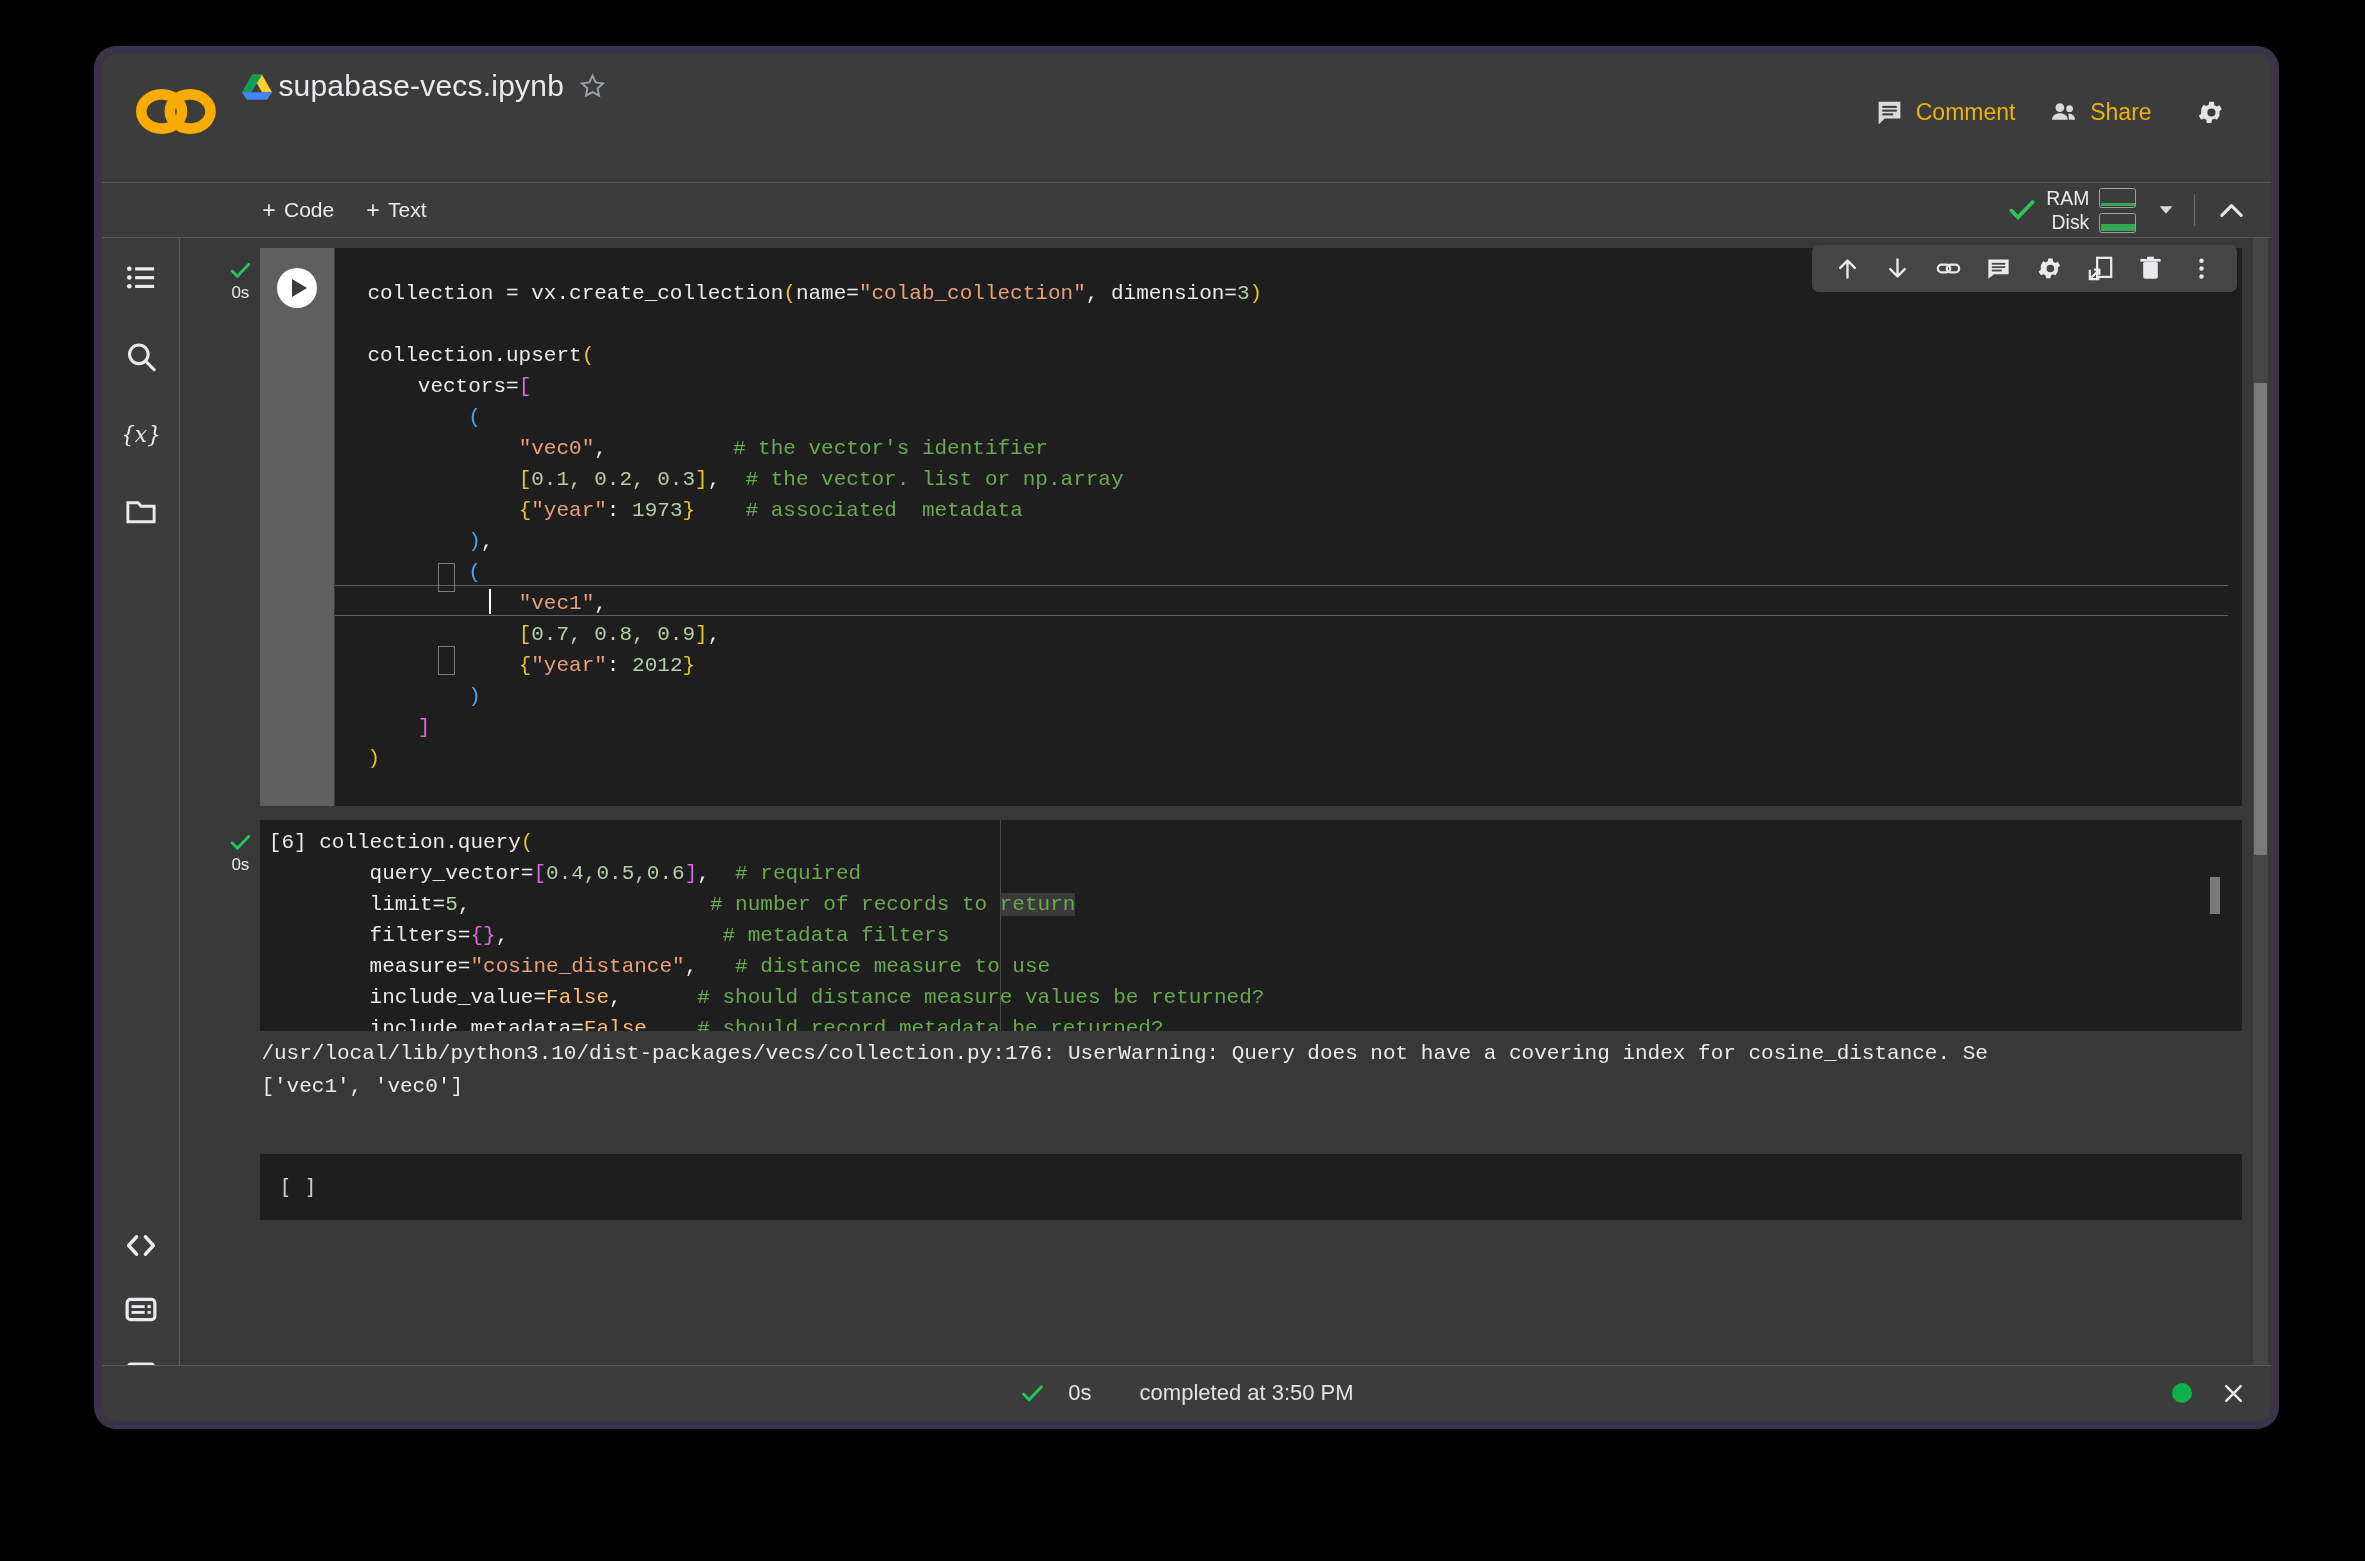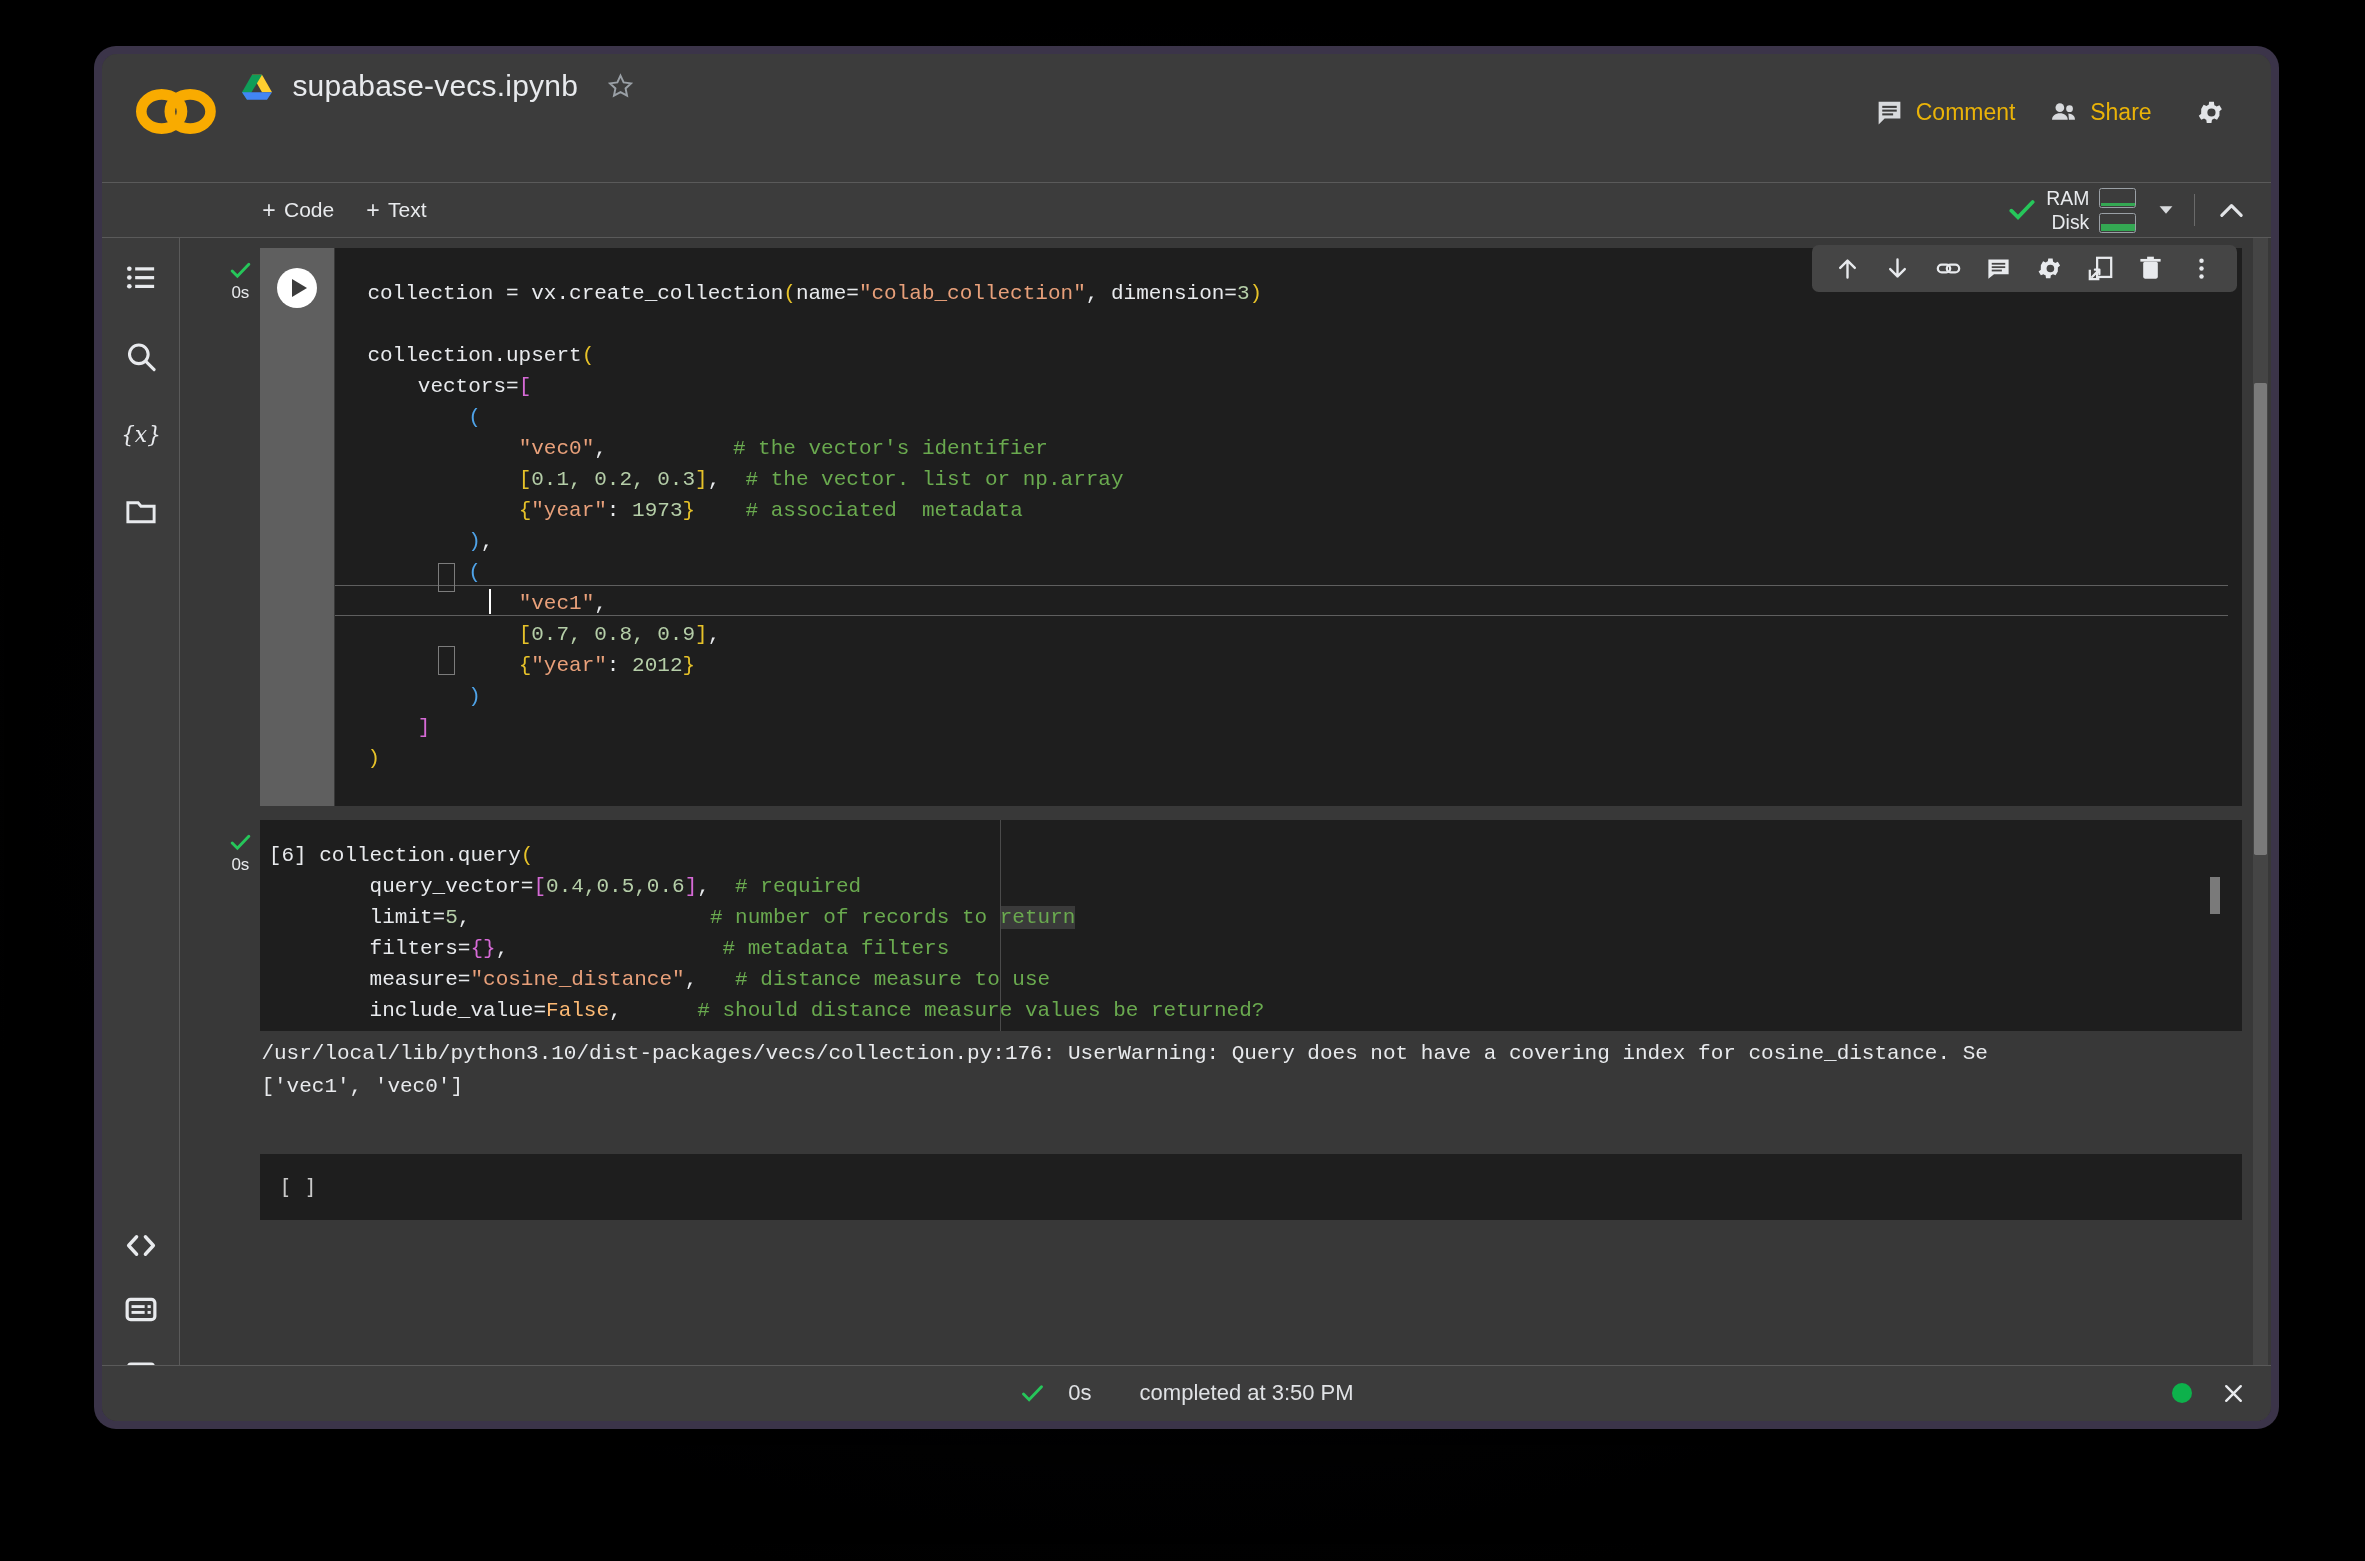--- a/index.html
+++ b/index.html
@@ -37,21 +37,21 @@
     height: 128px;
     background: #3c3c3c;
     position: relative;
   }
   #logo {
     position: absolute; left: 32px; top: 29px;
     width: 83px; height: 57px;
   }
   #title-row {
     position: absolute; left: 140px; top: 15px;
-    display: flex; align-items: center; gap: 20px;
+    display: flex; align-items: center; gap: 6px;
   }
   #drive-icon { width: 30px; height: 27px; }
   #doc-title {
     font-size: 30px; color: #e8eaed; letter-spacing: 0.2px;
   }
   #star-icon { width: 29px; height: 29px; margin-left: 8.4px; }
   #menubar {
     position: absolute; left: 140px; top: 66px;
     display: flex; align-items: center; gap: 0px;
     font-size: 21px; color: #d2d3d5;
@@ -213,21 +213,21 @@
   #cell2 {
     left: 40px; top: 582px; right: 29px; height: 211px;
   }
   #cell2-gutter {
     position: absolute; left: 0; top: 0; width: 40px; bottom: 0; text-align: center;
   }
   #cell2-editor {
     position: absolute; left: 40px; right: 0; top: 0; bottom: 0;
     background: #1e1e1e; overflow: hidden;
   }
-  #cell2-code { position: absolute; left: 8.4px; top: 20px; }
+  #cell2-code { position: absolute; left: 8.4px; top: 7px; }
   #cell2-rule {
     position: absolute; left: 740px; top: 0; bottom: 0; width: 0.8px;
     background: #4a4a4a;
   }
   #cell2-thumb {
     position: absolute; right: 22px; top: 57px; width: 10px; height: 37px;
     background: #7a7a7a;
   }
 
   

